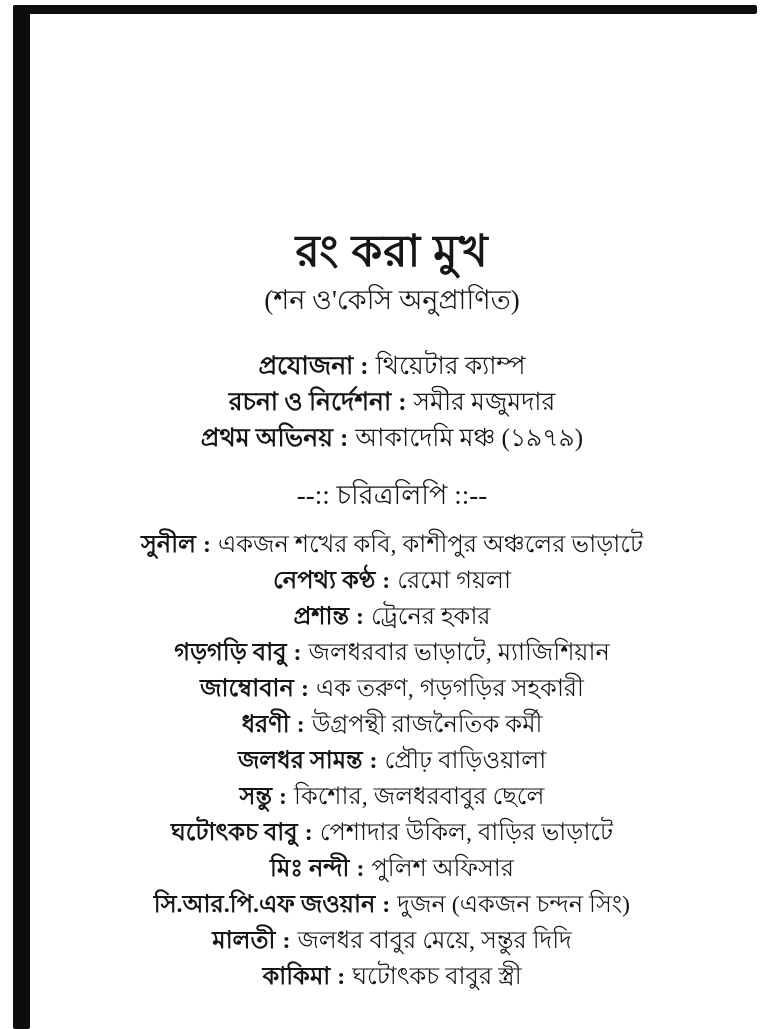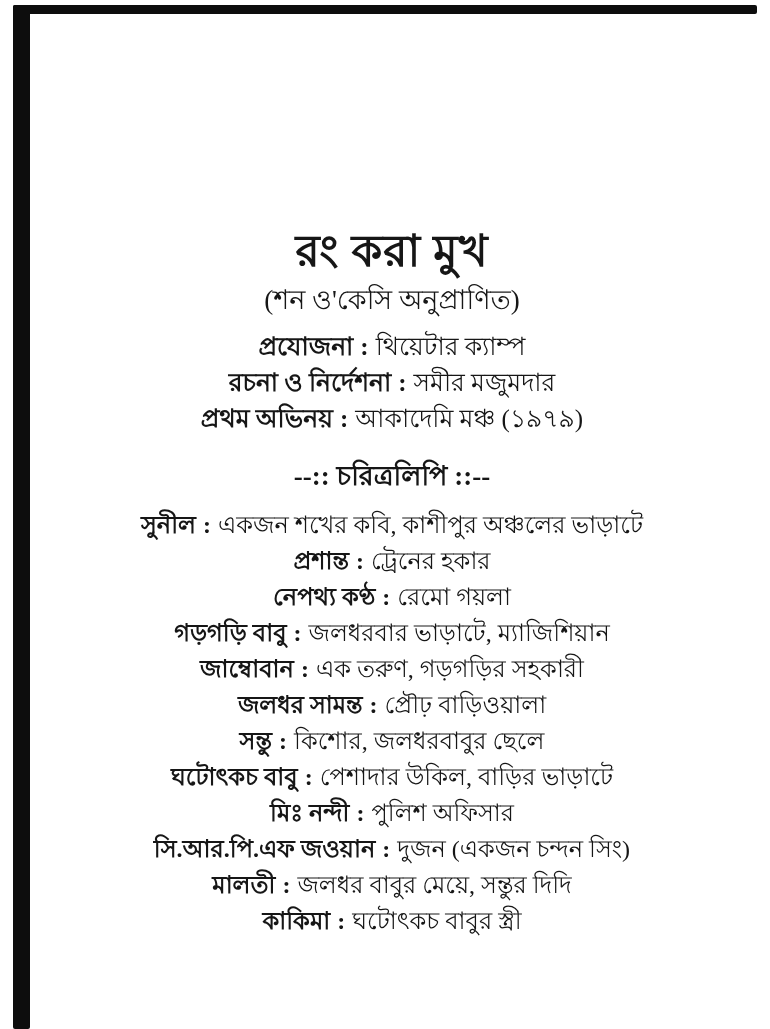--- a/index.html
+++ b/index.html
@@ -48,34 +48,34 @@
     line-height: 1.25;
     letter-spacing: 1px;
   }
   .subtitle {
     margin-top: 4px;
     font-size: 27px;
     font-weight: 500;
     line-height: 1.3;
   }
   .credits {
-    margin-top: 11px;
+    margin-top: 30px;
     font-size: 25px;
     line-height: 36px;
   }
   .credit-line .label { font-weight: 700; }
   .sep {
     display: inline-block;
     margin: 0 7px;
     font-weight: 700;
   }
   .section-header {
     margin-top: 22px;
     font-size: 27px;
-    font-weight: 700;
+    font-weight: 400;
     line-height: 1.3;
   }
   .cast {
     margin-top: 13px;
     font-size: 24px;
     line-height: 36px;
   }
   .cast-row .name { font-weight: 700; }
 </style>
 </head>
@@ -102,30 +102,33 @@
     </div>
   </div>
 
   <div class="section-header">--:: চরিত্রলিপি ::--</div>
 
   <div class="cast">
     <div class="cast-row">
       <span class="name">সুনীল</span><span class="sep">:</span><span class="desc">একজন শখের কবি, কাশীপুর অঞ্চলের ভাড়াটে</span>
     </div>
     <div class="cast-row">
-      <span class="name">প্রশান্ত</span><span class="sep">:</span><span class="desc">ট্রেনের হকার</span>
+      <span class="name">নেপথ্য কণ্ঠ</span><span class="sep">:</span><span class="desc">রেমো গয়লা</span>
     </div>
     <div class="cast-row">
-      <span class="name">নেপথ্য কণ্ঠ</span><span class="sep">:</span><span class="desc">রেমো গয়লা</span>
+      <span class="name">প্রশান্ত</span><span class="sep">:</span><span class="desc">ট্রেনের হকার</span>
     </div>
     <div class="cast-row">
       <span class="name">গড়গড়ি বাবু</span><span class="sep">:</span><span class="desc">জলধরবার ভাড়াটে, ম্যাজিশিয়ান</span>
     </div>
     <div class="cast-row">
       <span class="name">জাম্বোবান</span><span class="sep">:</span><span class="desc">এক তরুণ, গড়গড়ির সহকারী</span>
+    </div>
+    <div class="cast-row">
+      <span class="name">ধরণী</span><span class="sep">:</span><span class="desc">উগ্রপন্থী রাজনৈতিক কর্মী</span>
     </div>
     <div class="cast-row">
       <span class="name">জলধর সামন্ত</span><span class="sep">:</span><span class="desc">প্রৌঢ় বাড়িওয়ালা</span>
     </div>
     <div class="cast-row">
       <span class="name">সন্তু</span><span class="sep">:</span><span class="desc">কিশোর, জলধরবাবুর ছেলে</span>
     </div>
     <div class="cast-row">
       <span class="name">ঘটোৎকচ বাবু</span><span class="sep">:</span><span class="desc">পেশাদার উকিল, বাড়ির ভাড়াটে</span>
     </div>

